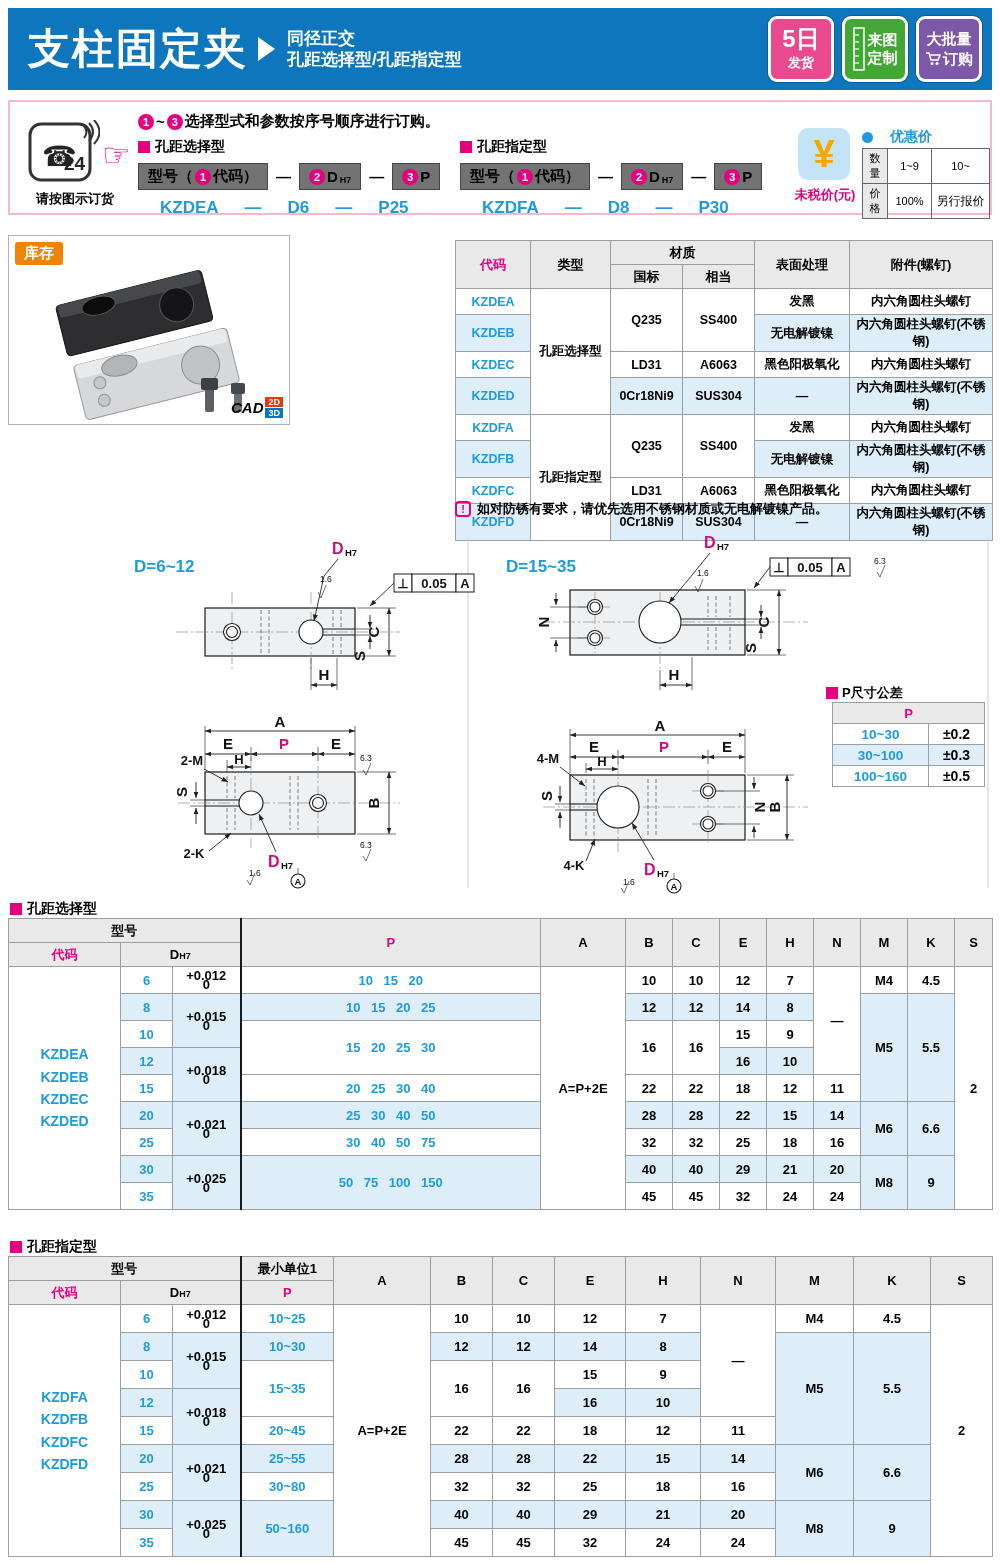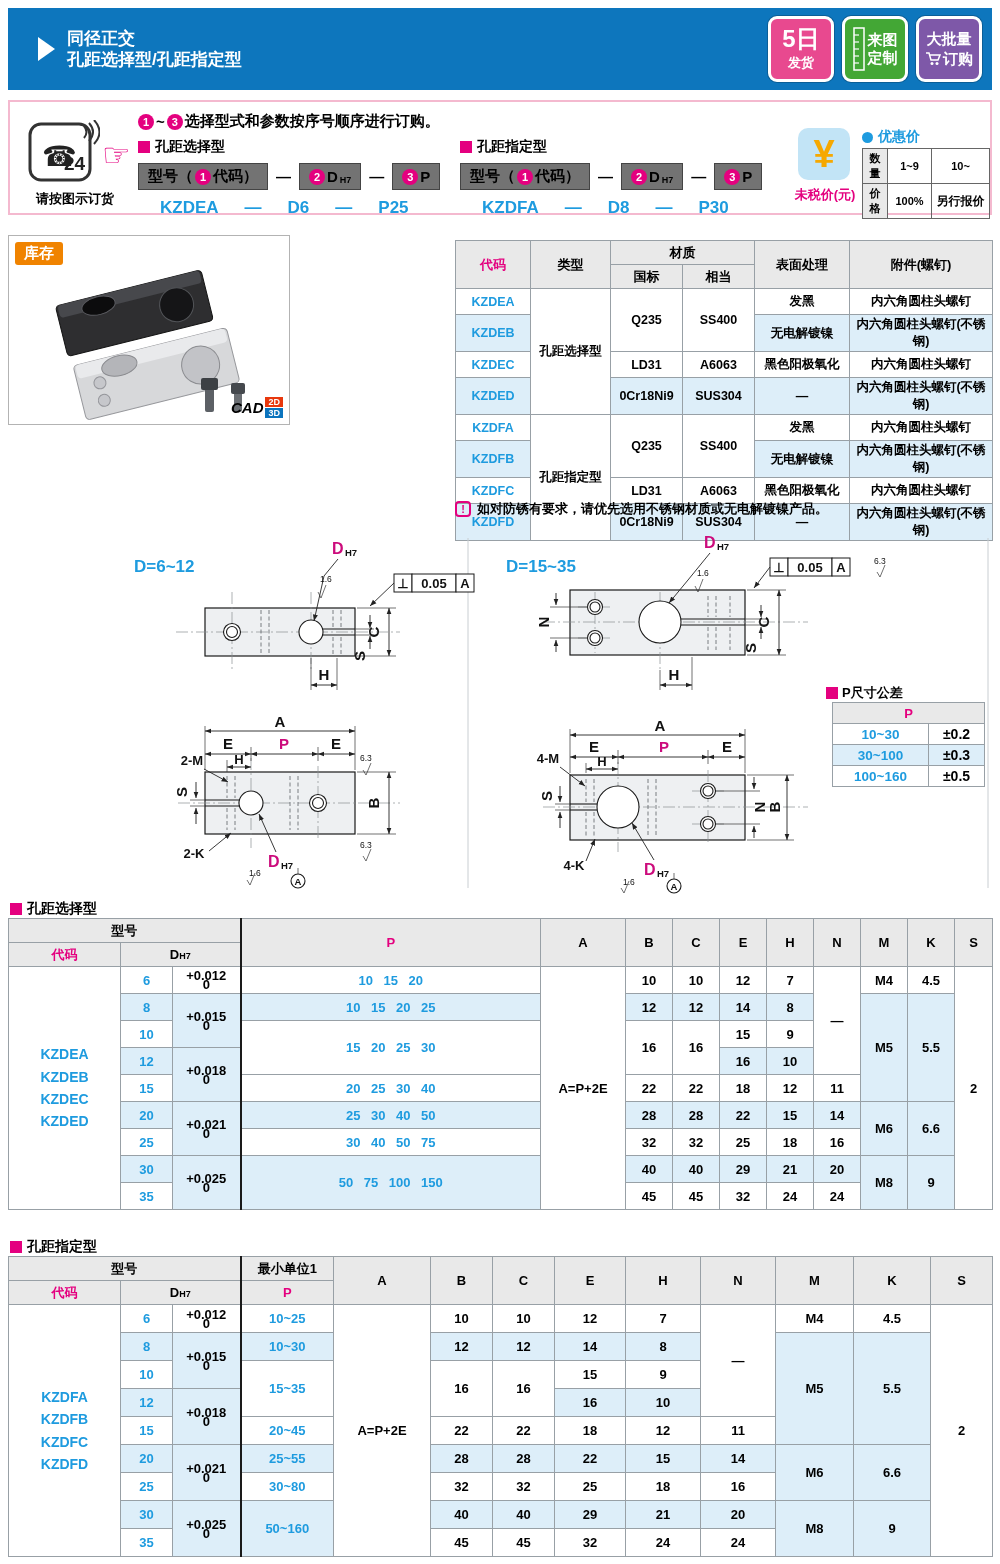--- a/index.html
+++ b/index.html
@@ -30,23 +30,23 @@
   .cnum { display:inline-flex; width:16px; height:16px; border-radius:50%; background:#e4007f; color:#fff; font-size:11px; font-weight:bold; align-items:center; justify-content:center; flex:0 0 auto; }
   .grp-label { display:flex; align-items:center; gap:5px; font-size:14px; font-weight:bold; }
   .sq { width:12px; height:12px; background:#e4007f; display:inline-block; }
   .obox-row { display:flex; align-items:center; gap:8px; margin-top:7px; }
   .obox { border:1px solid #444; background:#737373; min-height:27px; padding:2px 9px; font-weight:bold; font-size:15px; display:inline-flex; align-items:center; gap:2px; }
   .odash { font-weight:bold; font-size:15px; }
   .sub { font-size:9px; font-weight:bold; align-self:flex-end; padding-bottom:2px; }
   .oex { display:flex; gap:26px; margin-top:8px; padding-left:22px; color:#1e9bdf; font-size:17px; font-weight:bold; }
   .yenbox { left:788px; top:26px; width:52px; height:52px; background:#c2e4f6; border-radius:10px; display:flex; align-items:center; justify-content:center; color:#f6a800; font-size:38px; font-weight:bold; }
   .untaxed { left:770px; top:84px; width:90px; color:#e4007f; font-size:13px; font-weight:bold; text-align:center; }
-  .deal { left:852px; top:26px; display:flex; align-items:center; gap:5px; color:#1e9bdf; font-weight:bold; font-size:14px; }
+  .deal { left:852px; top:26px; display:flex; align-items:center; gap:17px; color:#1e9bdf; font-weight:bold; font-size:14px; }
   .deal-dot { width:11px; height:11px; border-radius:50%; background:#1e9bdf; }
-  .ptable { left:852px; top:46px; border-collapse:collapse; font-size:11px; font-weight:bold; }
+  .ptable { left:852px; top:46px; border-collapse:collapse; font-size:11px; font-weight:normal; }
   .ptable td { border:1px solid #666; padding:2px 4px; text-align:center; }
   .ptable .lab { background:#e9e9e9; }
 
   
   .photo { left:8px; top:235px; width:282px; height:190px; border:1px solid #b3b3b3; background:#fff; }
   .stockbadge { left:6px; top:6px; background:#f08300; color:#fff; font-size:15px; font-weight:bold; padding:2px 9px; border-radius:3px;font-family:Liberation Serif, serif; }
   .cadbadge { right:6px; bottom:6px; display:flex; align-items:center; gap:2px; position:absolute; }
   .cad-txt { font-size:15px; font-weight:bold; font-style:italic; }
   .cad-col { display:flex; flex-direction:column; gap:1px; }
   .cad-2d { background:#e8380d; color:#fff; font-size:9px; font-weight:bold; padding:0 3px; }
@@ -107,20 +107,21 @@
   .codes div { color:#1e9bdf; font-size:14px; font-weight:bold; line-height:1.6; }
   .botline td { border-bottom:2px solid #1a1a1a; }
   .t-head-sub { font-size:12px; }
 </style>
 </head>
 <body>
 
 <div class="page">
 
   <div class="abs hd">
+    <div class="hd-title">支柱固定夹</div>
     <div class="hd-arrow"></div>
     <div class="hd-sub">
       <div>同径正交</div>
       <div>孔距选择型/孔距指定型</div>
     </div>
     <div class="badges">
       <div class="badge badge-pink">
         <span class="b-big">5日</span>
         <span class="b-small">发货</span>
       </div>

